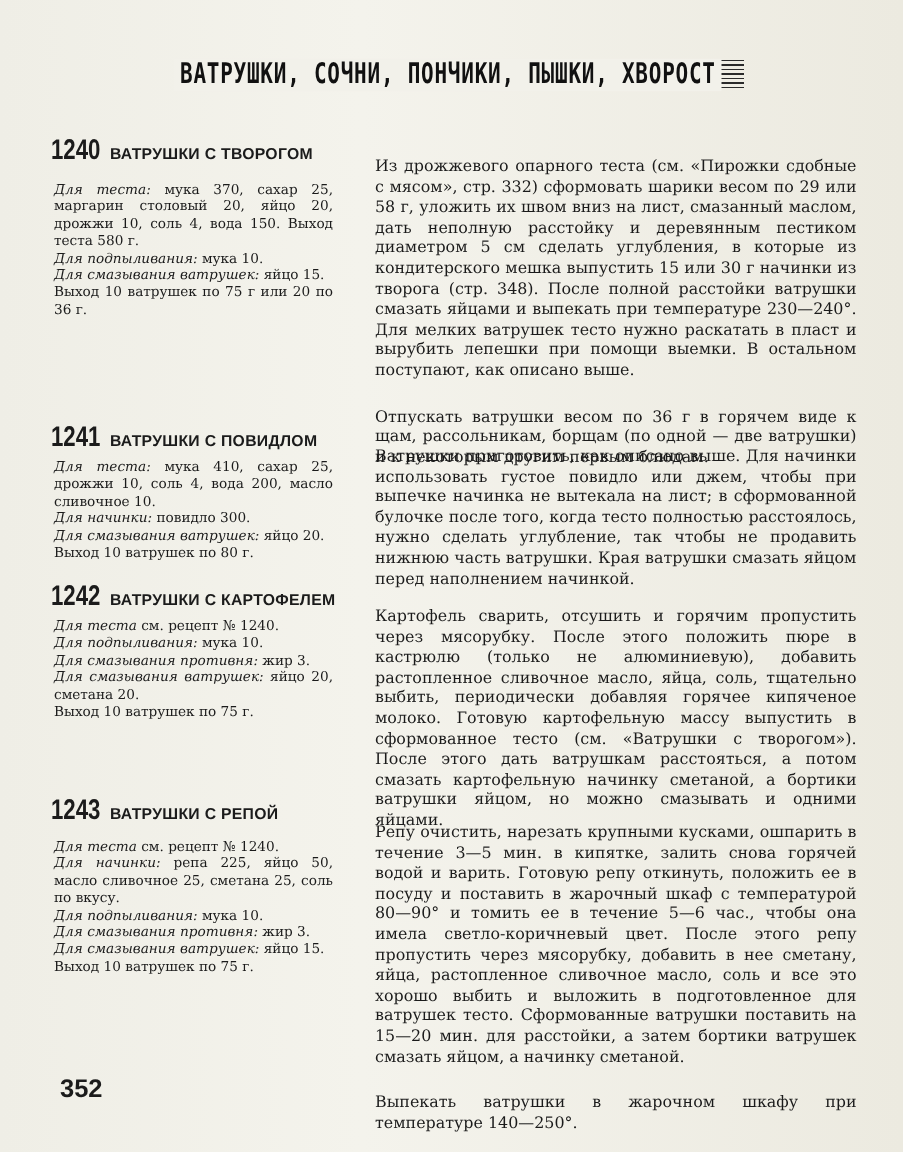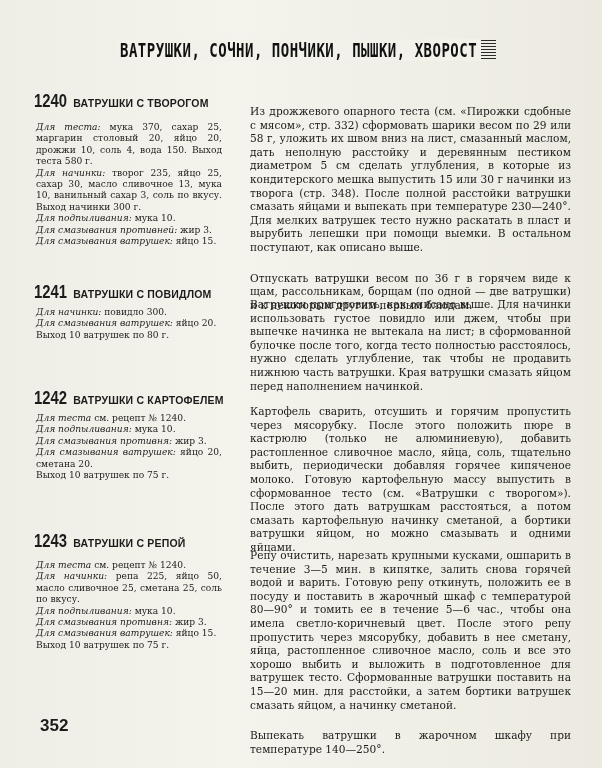--- a/index.html
+++ b/index.html
@@ -60,35 +60,35 @@
 <div class="header-banner">
   <span>ВАТРУШКИ, СОЧНИ, ПОНЧИКИ, ПЫШКИ, ХВОРОСТ</span>
 </div>
 
 <div class="recipe-head" style="top:90px;">
   <span class="recipe-num">1240</span>
   <span class="recipe-title">ВАТРУШКИ С ТВОРОГОМ</span>
 </div>
 <div class="ingr" style="top:122px;">
     <p><em>Для теста:</em><span> мука 370, сахар 25, маргарин столовый 20, яйцо 20, дрожжи 10, соль 4, вода 150. Выход теста 580 г.</span></p>
-    <p><em>Для начинки:</em><span> творог 235, яйцо 25, сахар 30, масло сливочное 13, мука 10, ванильный сахар 3, соль по вкусу. Выход начинки 300 г.</span></p>
     <p><em>Для подпыливания:</em><span> мука 10.</span></p>
-    <p><em>Для смазывания противней:</em><span> жир 3.</span></p>
     <p><em>Для смазывания ватрушек:</em><span> яйцо 15.</span></p>
+    <p><span>Выход 10 ватрушек по 75 г или 20 по 36 г.</span></p>
   </div>
 <div class="body-text" style="top:88px;">
     <p>Из дрожжевого опарного теста (см. «Пирожки сдобные с мясом», стр. 332) сформовать шарики весом по 29 или 58 г, уложить их швом вниз на лист, смазанный маслом, дать неполную расстойку и деревянным пестиком диаметром 5 см сделать углубления, в которые из кондитерского мешка выпустить 15 или 30 г начинки из творога (стр. 348). После полной расстойки ватрушки смазать яйцами и выпекать при температуре 230—240°. Для мелких ватрушек тесто нужно раскатать в пласт и вырубить лепешки при помощи выемки. В остальном поступают, как описано выше.</p>
     <p>Отпускать ватрушки весом по 36 г в горячем виде к щам, рассольникам, борщам (по одной — две ватрушки) и к некоторым другим первым блюдам.</p>
   </div>
 
 <div class="recipe-head" style="top:281px;text-align:right;">
   <span class="recipe-num">1241</span>
   <span class="recipe-title">ВАТРУШКИ С ПОВИДЛОМ</span>
 </div>
 <div class="ingr" style="top:307px;">
+    <p><em>Для теста:</em><span> мука 410, сахар 25, дрожжи 10, соль 4, вода 200, масло сливочное 10.</span></p>
     <p><em>Для начинки:</em><span> повидло 300.</span></p>
     <p><em>Для смазывания ватрушек:</em><span> яйцо 20.</span></p>
     <p><span>Выход 10 ватрушек по 80 г.</span></p>
   </div>
 <div class="body-text" style="top:281px;">
     <p>Ватрушки приготовить, как описано выше. Для начинки использовать густое повидло или джем, чтобы при выпечке начинка не вытекала на лист; в сформованной булочке после того, когда тесто полностью расстоялось, нужно сделать углубление, так чтобы не продавить нижнюю часть ватрушки. Края ватрушки смазать яйцом перед наполнением начинкой.</p>
   </div>
 
 <div class="recipe-head" style="top:387px;">
   <span class="recipe-num">1242</span>

